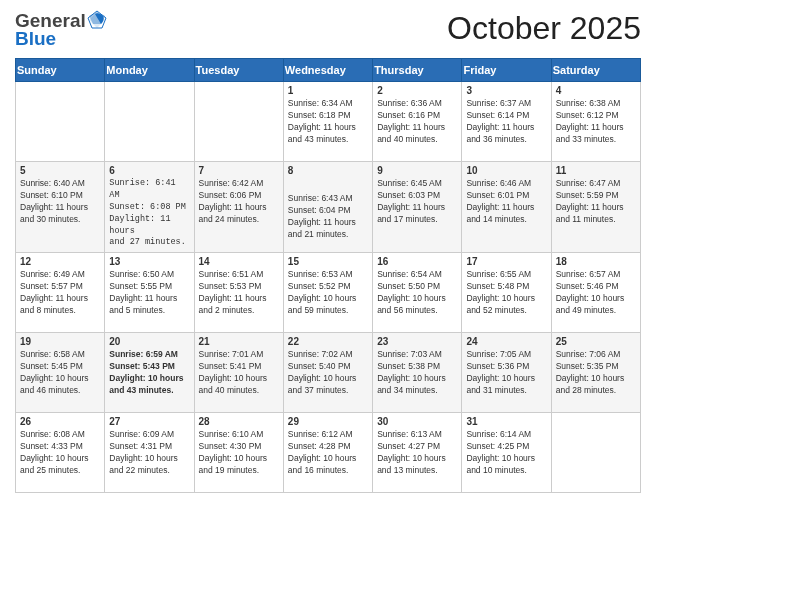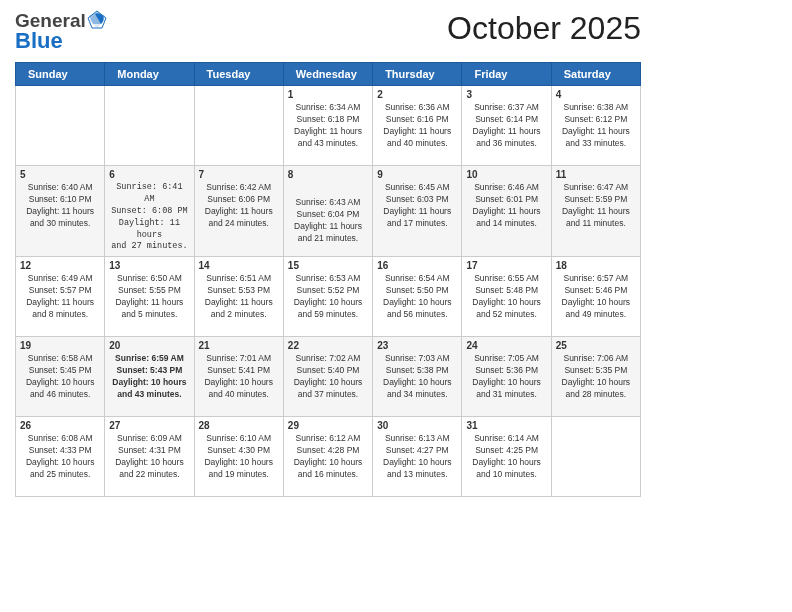--- a/index.html
+++ b/index.html
@@ -42,21 +42,21 @@
     .calendar {
       width: 100%;
       border-collapse: collapse;
       border: 1px solid #ccc;
     }
     .calendar th {
       background: #2a6db5;
       color: #fff;
       font-size: 11px;
       font-weight: bold;
-      padding: 5px 12px;
+      padding: 5px 1px;
       text-align: left;
       border: 1px solid #1a5a9a;
     }
     .calendar td {
       border: 1px solid #ccc;
       vertical-align: top;
       padding: 3px 4px;
       font-size: 9px;
       color: #333;
       width: calc(100% / 7);
@@ -68,21 +68,20 @@
     }
     .day-num {
       font-size: 10px;
       font-weight: bold;
       display: block;
       margin-bottom: 2px;
     }
     .cell-content {
       font-size: 8.5px;
       line-height: 1.4;
-      text-align: center;
     }
     .empty-cell {
       background: #fff !important;
     }
   </style>
 </head>
 <body>
 
 <div class="page">
   <div class="header">
@@ -90,21 +89,21 @@
       <div>
         <div style="display:flex;align-items:center;">
           <span class="logo-general" style="font-size:19px;font-weight:bold;color:#444;">General</span>
           <svg width="20" height="20" viewBox="0 0 20 20" style="margin-left:1px;margin-top:-2px;">
             <polygon points="10,2 18,10 10,18 2,10" fill="#1a6fc4" opacity="0.15"></polygon>
             <polygon points="10,2 18,6 14,14 6,14 2,6" fill="#1a6fc4" opacity="0.4"></polygon>
             <path d="M10 1 L19 8 L15 18 L5 18 L1 8 Z" fill="none" stroke="#1a6fc4" stroke-width="1"></path>
             <path d="M8 4 Q12 2 16 6 Q18 10 14 14" fill="#1a6fc4"></path>
           </svg>
         </div>
-        <div style="font-size:22px;font-weight:bold;color:#1a6fc4;margin-top:-4px;">Blue</div>
+        <div style="font-size:19px;font-weight:bold;color:#1a6fc4;margin-top:-4px;">Blue</div>
       </div>
     </div>
     <div class="title-block">
       <div class="month-title">October 2025</div>
     </div>
   </div>
 
   <table class="calendar">
     <thead>
       <tr>

